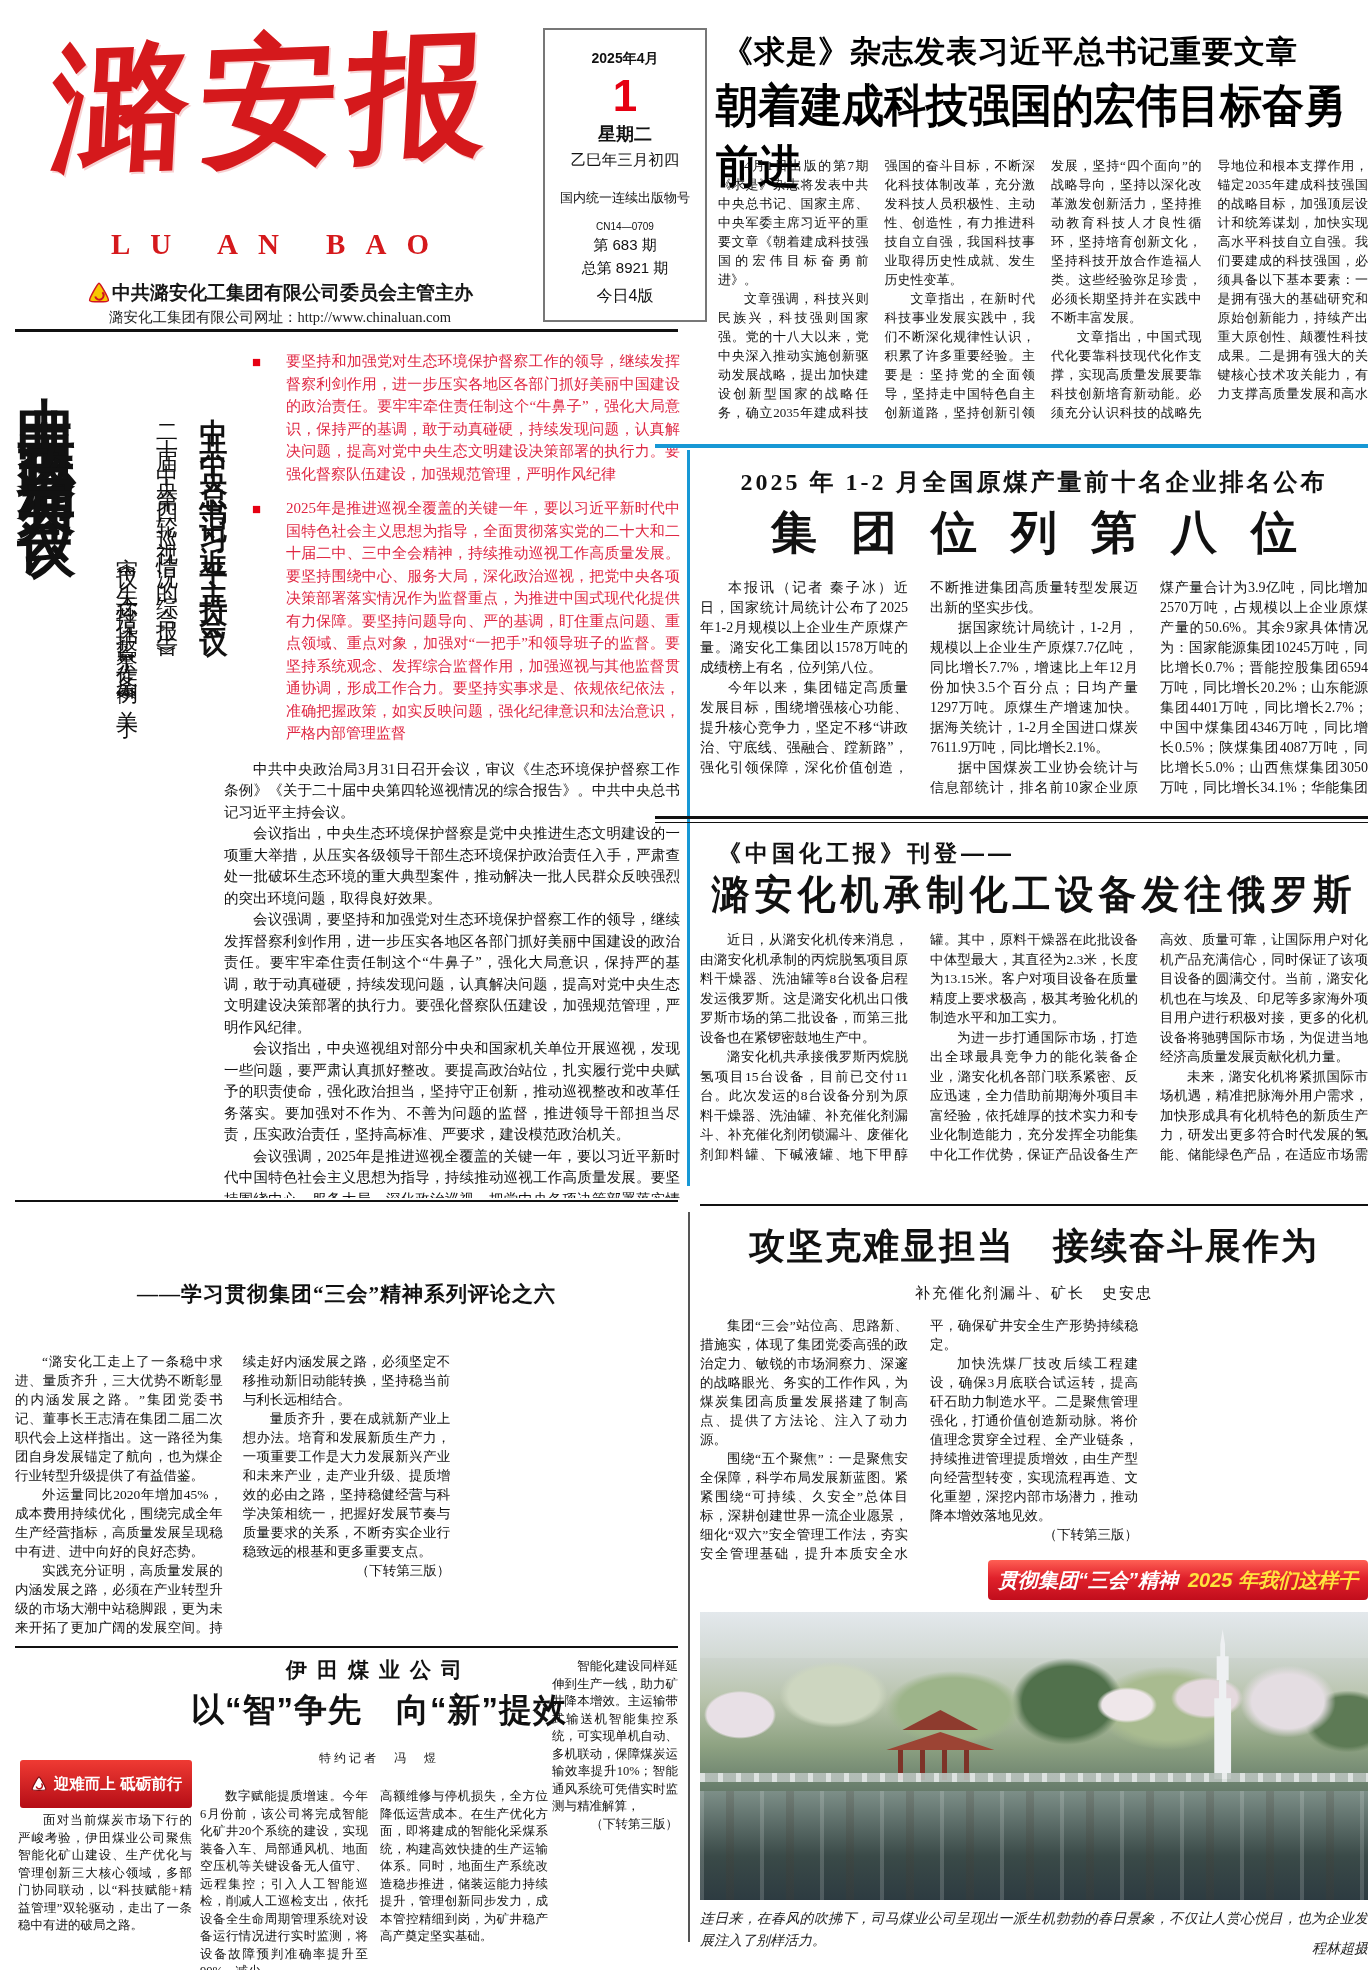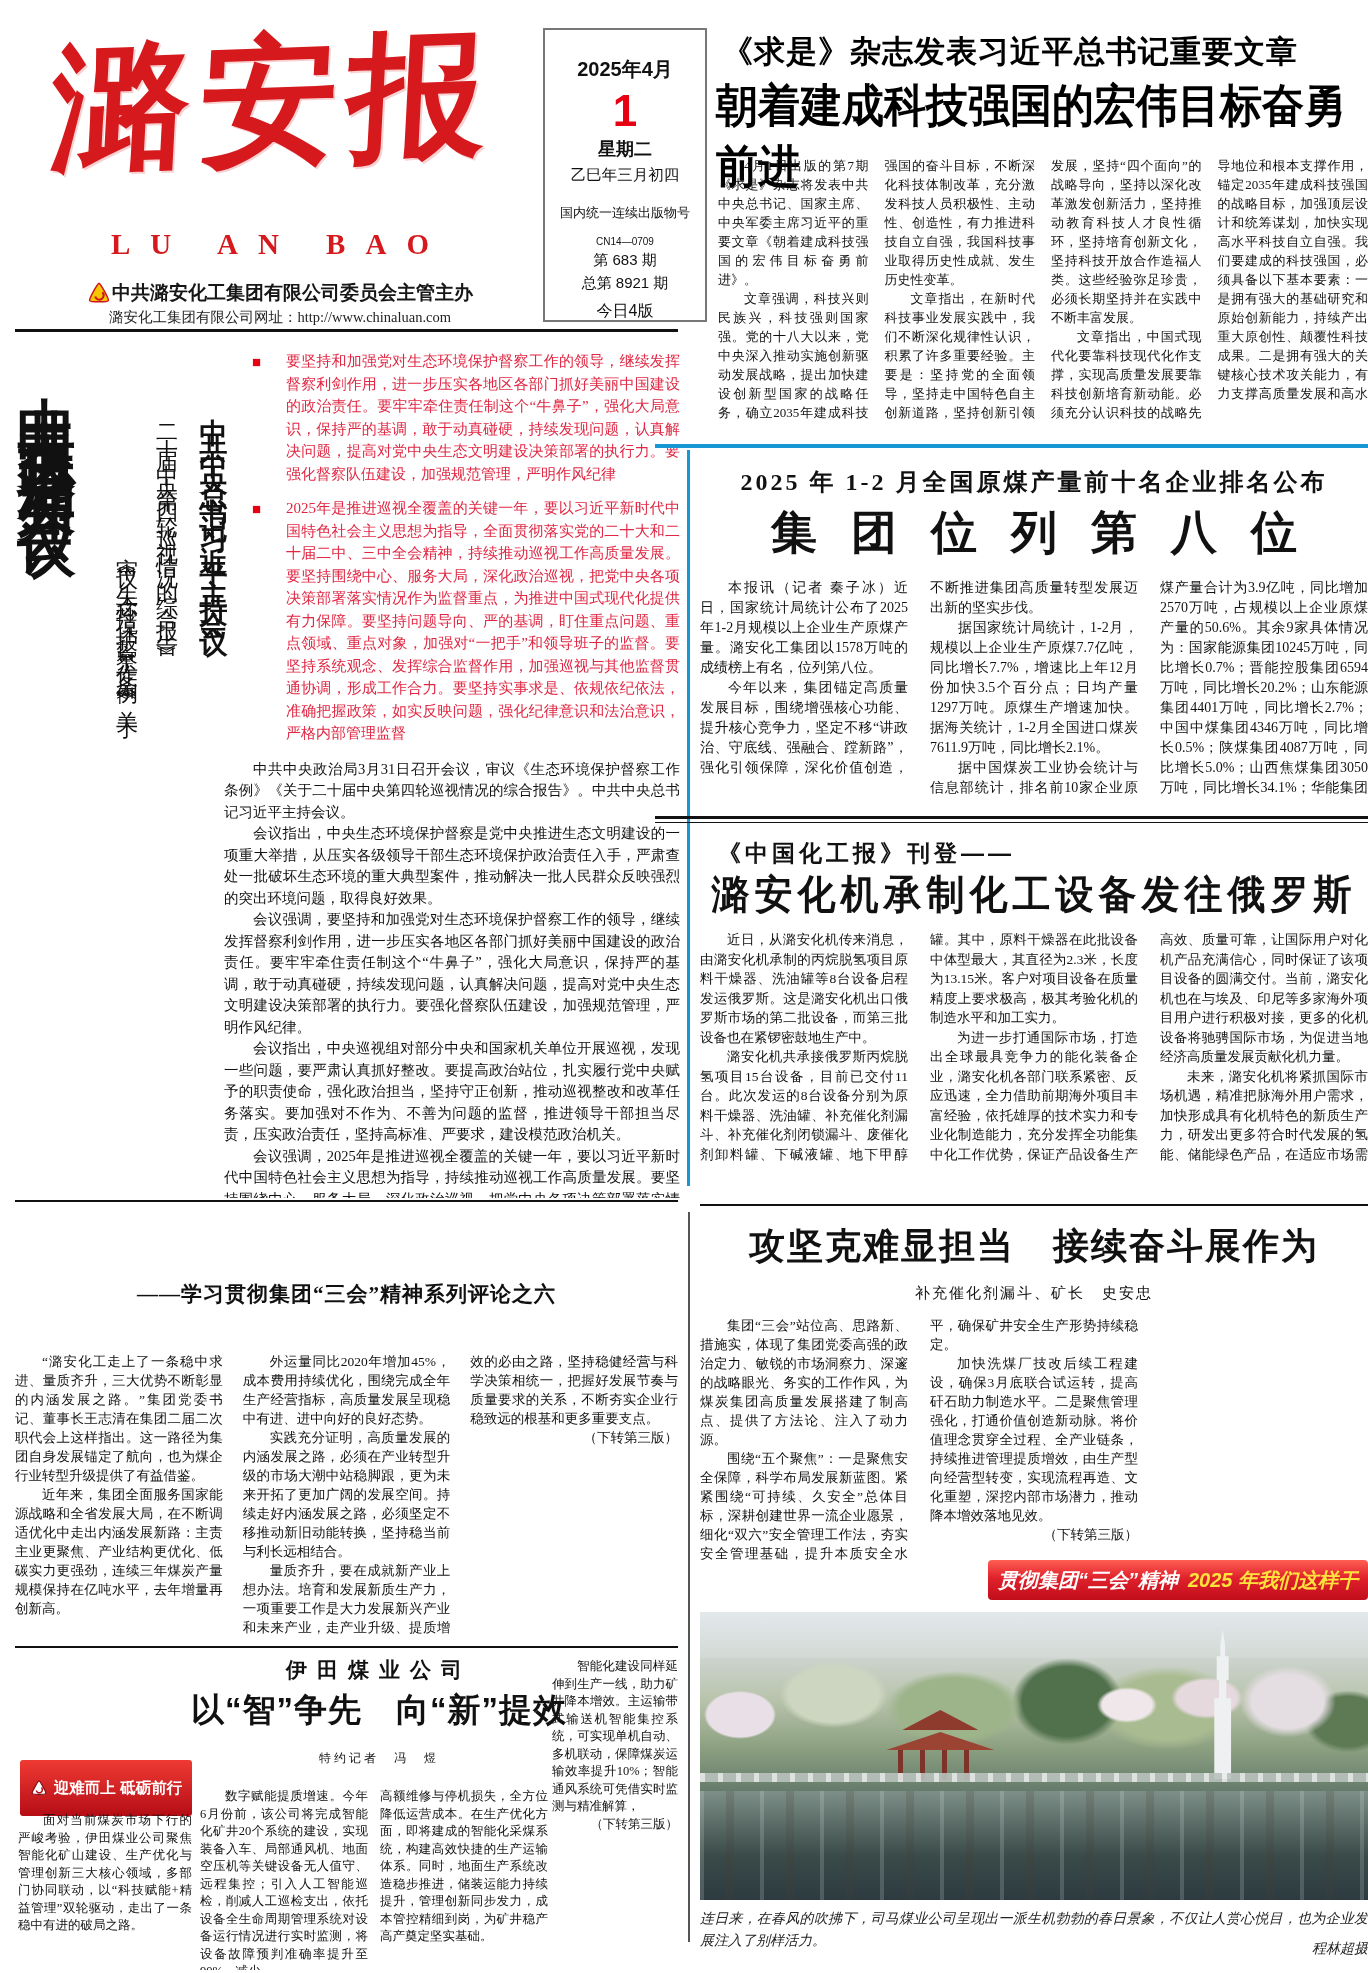--- a/index.html
+++ b/index.html
@@ -18,21 +18,21 @@
       font-family:"Liberation Serif","DejaVu Serif",serif;text-shadow:2px 2px 0 #d5191c33;}
   .mast-latin{left:60px;top:228px;width:440px;text-align:center;color:#d5191c;
       font-size:29px;letter-spacing:20px;font-weight:bold;}
   .mast-pub{left:40px;top:280px;width:480px;display:flex;align-items:center;justify-content:center;
       gap:1px;font-size:19px;font-weight:bold;color:#161616;}
   .mast-url{left:40px;top:308px;width:480px;text-align:center;font-size:14.5px;color:#222;}
 
   
   .datebox{left:543px;top:28px;width:160px;height:290px;border:2px solid #777;
       display:flex;flex-direction:column;align-items:center;text-align:center;}
-  .datebox .d-month{margin-top:26px;font-size:20px;font-weight:bold;}
+  .datebox .d-month{margin-top:20px;font-size:14px;font-weight:bold;}
   .datebox .d-day{margin-top:6px;font-size:44px;line-height:44px;font-weight:bold;color:#e60012;}
   .datebox .d-week{margin-top:4px;font-size:18px;font-weight:bold;}
   .datebox .d-lunar{margin-top:4px;font-size:15.5px;}
   .datebox .d-publabel{margin-top:18px;font-size:13px;}
   .datebox .d-pubno{margin-top:14px;font-size:10px;}
   .datebox .d-issue{margin-top:4px;font-size:15px;}
   .datebox .d-total{margin-top:4px;font-size:15px;}
   .datebox .d-pages{margin-top:8px;font-size:16px;}
 
   
@@ -89,21 +89,21 @@
       gap:10px;background:linear-gradient(180deg,#ff5f54 0%,#e0212b 45%,#c10d1c 100%);
       border-radius:4px;font-style:italic;font-weight:900;font-size:20px;}
   .banner .b1{color:#ffffff;}
   .banner .b2{color:#ffe33d;}
 
   
   .yt-kicker{left:195px;top:1656px;width:368px;text-align:center;font-size:21px;font-weight:bold;letter-spacing:10px;}
   .yt-headline{left:182px;top:1688px;width:394px;text-align:center;font-size:33px;font-weight:900;letter-spacing:1px;}
   .yt-byline{left:195px;top:1750px;width:368px;text-align:center;font-size:12px;letter-spacing:3px;}
   .yt-col{position:absolute;font-size:12.5px;line-height:17.5px;overflow:hidden;}
-  .promo{left:20px;top:1760px;width:172px;height:56px;display:flex;align-items:center;justify-content:center;gap:6px;
+  .promo{left:20px;top:1760px;width:172px;height:48px;display:flex;align-items:center;justify-content:center;gap:6px;
       background:linear-gradient(180deg,#ef3a33,#b50d16);color:#fff;font-weight:bold;font-size:15.5px;border-radius:3px;}
 
   
   .photo{left:700px;top:1612px;width:668px;height:288px;overflow:hidden;background:
       linear-gradient(180deg,#d7dde2 0%,#cfd6d2 14%,#b9c4ad 30%,#8fa383 46%,#6f8570 58%,#56685f 70%,#44544e 82%,#39474f 100%);}
   .ph-sky{position:absolute;left:0;top:0;width:100%;height:16%;background:linear-gradient(180deg,#e3e8ec,#d2d9d4);}
   .ph-trees{position:absolute;left:0;top:8%;width:100%;height:46%;
       background:
        radial-gradient(60px 40px at 6% 60%, #e8e0e6 0 55%, transparent 60%),
        radial-gradient(90px 55px at 20% 45%, #cdd6c0 0 50%, transparent 60%),
@@ -228,21 +228,20 @@
     <p>未来，潞安化机将紧抓国际市场机遇，精准把脉海外用户需求，加快形成具有化机特色的新质生产力，研发出更多符合时代发展的氢能、储能绿色产品，在适应市场需求中不断增强企业核心功能，提升企业核心竞争力，为用户提供精品，为行业做好表率，在打造国内领先国际一流高端能化装备供应商和服务商的征程中彰显化机力量。</p>
   </div>
 
   <div class="rule" style="left:15px;top:1200px;width:663px;height:2px;"></div>
   <div class="rule" style="left:700px;top:1204px;width:668px;height:2px;"></div>
   <div class="rule" style="left:15px;top:1646px;width:663px;height:2px;"></div>
 
   <div class="abs com-deck">——学习贯彻集团“三会”精神系列评论之六</div>
   <div class="abs com-body jc">
     <p>“潞安化工走上了一条稳中求进、量质齐升，三大优势不断彰显的内涵发展之路。”集团党委书记、董事长王志清在集团二届二次职代会上这样指出。这一路径为集团自身发展锚定了航向，也为煤企行业转型升级提供了有益借鉴。</p>
-    <p>近年来，集团全面服务国家能源战略和全省发展大局，在不断调适优化中走出内涵发展新路：主责主业更聚焦、产业结构更优化、低碳实力更强劲，连续三年煤炭产量规模保持在亿吨水平，去年增量再创新高。</p>
     <p>外运量同比2020年增加45%，成本费用持续优化，围绕完成全年生产经营指标，高质量发展呈现稳中有进、进中向好的良好态势。</p>
     <p>实践充分证明，高质量发展的内涵发展之路，必须在产业转型升级的市场大潮中站稳脚跟，更为未来开拓了更加广阔的发展空间。持续走好内涵发展之路，必须坚定不移推动新旧动能转换，坚持稳当前与利长远相结合。</p>
     <p>量质齐升，要在成就新产业上想办法。培育和发展新质生产力，一项重要工作是大力发展新兴产业和未来产业，走产业升级、提质增效的必由之路，坚持稳健经营与科学决策相统一，把握好发展节奏与质量要求的关系，不断夯实企业行稳致远的根基和更多重要支点。</p>
     <span class="jump">（下转第三版）</span>
   </div>
 
   <div class="abs zc-headline sans">攻坚克难显担当　接续奋斗展作为</div>
   <div class="abs zc-byline">补充催化剂漏斗、矿长　史安忠</div>
   <div class="abs zc-body jc">
     <p>集团“三会”站位高、思路新、措施实，体现了集团党委高强的政治定力、敏锐的市场洞察力、深邃的战略眼光、务实的工作作风，为煤炭集团高质量发展搭建了制高点、提供了方法论、注入了动力源。</p>

